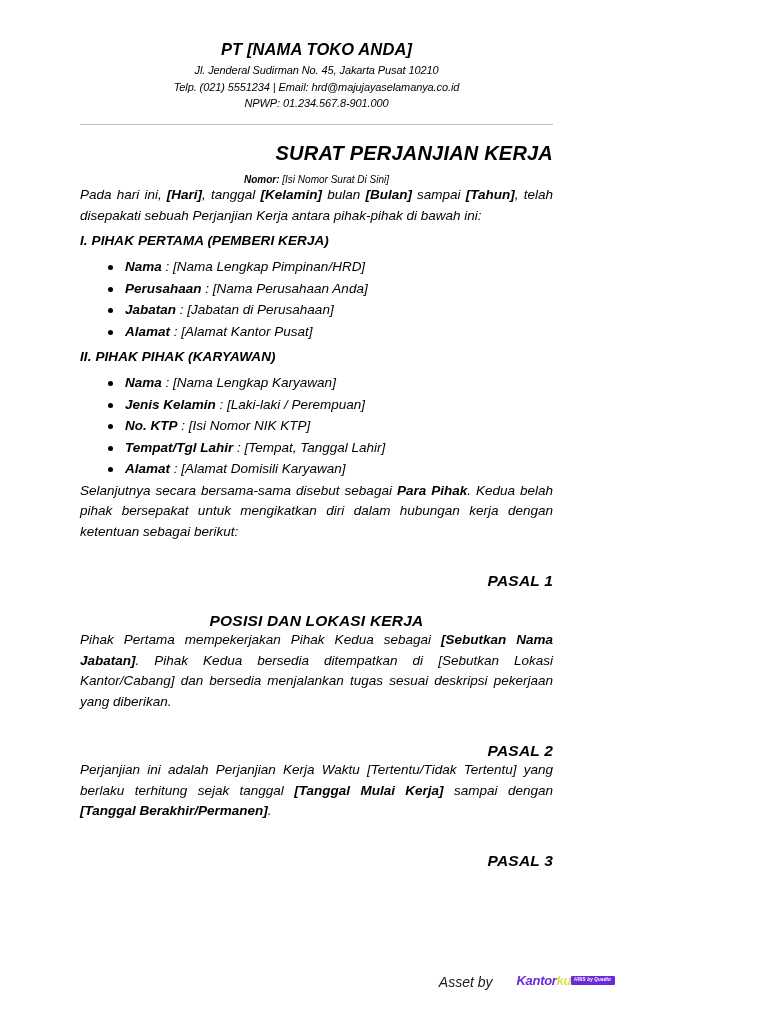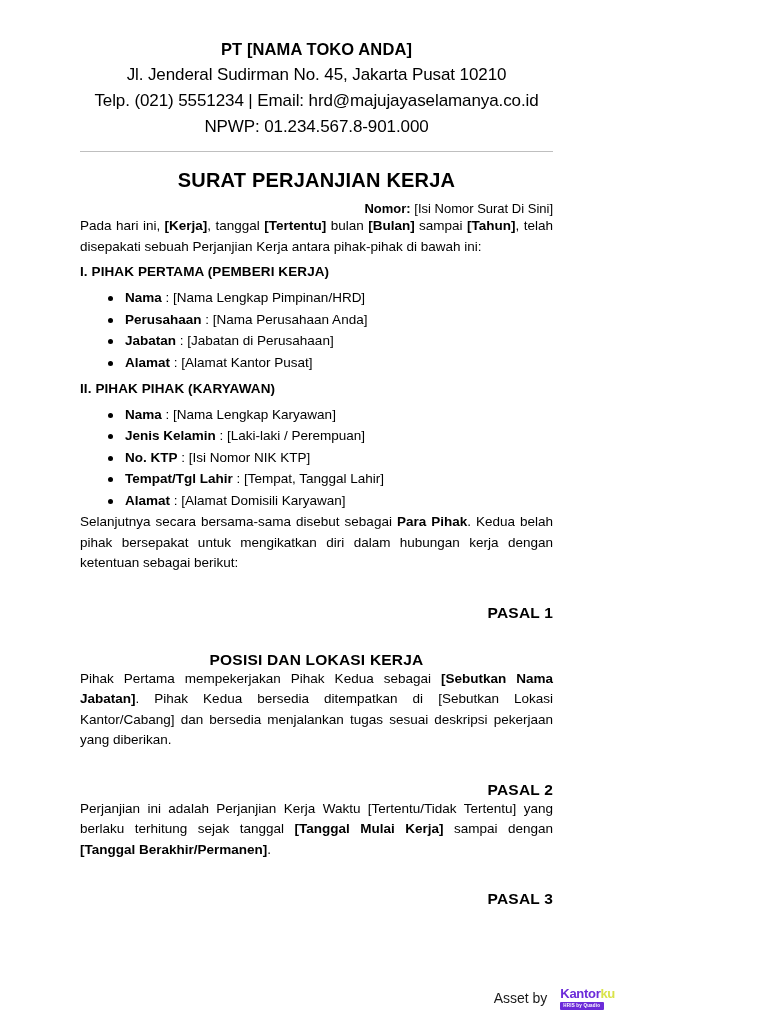--- a/index.html
+++ b/index.html
@@ -16,58 +16,59 @@
     overflow: hidden;
   }
   .page {
     position: absolute;
     left: 0; top: 0;
     width: 633px;
     height: 1024px;
     background: #ffffff;
     box-sizing: border-box;
     padding: 0 80px;
+    font-style: italic;
   }
 
   
   .letterhead {
     padding-top: 38px;
     text-align: center;
   }
   .company-name {
     font-size: 16.5px;
     font-weight: bold;
     line-height: 1.45;
     letter-spacing: .1px;
   }
   .company-line {
-    font-size: 17px;
+    font-size: 11px;
     font-weight: normal;
     line-height: 1.52;
     letter-spacing: -.1px;
   }
 
   .divider {
     margin-top: 12px;
     height: 1px;
     background: #bfbfbf;
     width: 100%;
   }
 
   
   .doc-title {
+    text-align: right;
+    font-size: 20px;
+    font-weight: bold;
+    letter-spacing: .2px;
+    margin-top: 17px;
+  }
+  .doc-number {
     text-align: center;
-    font-size: 20px;
-    font-weight: bold;
-    letter-spacing: .2px;
-    margin-top: 17px;
-  }
-  .doc-number {
-    text-align: right;
-    font-size: 13px;
+    font-size: 10px;
     margin-top: 9px;
   }
   .doc-number b { font-weight: bold; }
 
   
   p.body-text {
     font-size: 13.5px;
     line-height: 1.52;
     text-align: justify;
     margin: 0;
@@ -111,41 +112,39 @@
     text-align: right;
     font-size: 15.5px;
     font-weight: bold;
     margin-top: 30px;
     letter-spacing: .2px;
   }
   .pasal-title {
     text-align: center;
     font-size: 15.5px;
     font-weight: bold;
-    margin-top: 29px;
+    margin-top: 22px;
     letter-spacing: .2px;
   }
   .pasal-body { margin-top: 26px; }
 
   
   .footer {
     position: absolute;
     right: 18px;
-    bottom: 14px;
+    bottom: 34px;
     display: flex;
-    align-items: center;
-    gap: 13px;
+    gap: 24px;
   }
   .asset-by {
     font-size: 14px;
     color: #1a1a1a;
   }
   .logo {
     display: flex;
-    flex-direction: column;
     align-items: flex-start;
     line-height: 1;
   }
   .logo-word {
     font-size: 13px;
     font-weight: bold;
     letter-spacing: -.3px;
   }
   .logo-word .k1 { color: #6c2bd9; }
   .logo-word .k2 { color: #d9e34a; }
@@ -173,21 +172,21 @@
     <div class="company-line">NPWP: 01.234.567.8-901.000</div>
   </div>
 
   <div class="divider"></div>
 
   <div class="doc-title">SURAT PERJANJIAN KERJA</div>
   <div class="doc-number">
     <b>Nomor:</b><span> </span><span>[Isi Nomor Surat Di Sini]</span>
   </div>
 
-  <p class="body-text intro"><span>Pada hari ini, </span><b>[Kerja]</b><span>, tanggal </span><b>[Tertentu]</b><span> bulan </span><b>[Bulan]</b><span> sampai </span><b>[Tahun]</b><span>, telah disepakati sebuah Perjanjian Kerja antara pihak-pihak di bawah ini:</span></p>
+  <p class="body-text intro"><span>Pada hari ini, </span><b>[Hari]</b><span>, tanggal </span><b>[Kelamin]</b><span> bulan </span><b>[Bulan]</b><span> sampai </span><b>[Tahun]</b><span>, telah disepakati sebuah Perjanjian Kerja antara pihak-pihak di bawah ini:</span></p>
 
   <div class="section-heading">I. PIHAK PERTAMA (PEMBERI KERJA)</div>
   <ul class="party-list">
     <li><span class="lbl">Nama</span><span> : [Nama Lengkap Pimpinan/HRD]</span></li>
     <li><span class="lbl">Perusahaan</span><span> : [Nama Perusahaan Anda]</span></li>
     <li><span class="lbl">Jabatan</span><span> : [Jabatan di Perusahaan]</span></li>
     <li><span class="lbl">Alamat</span><span> : [Alamat Kantor Pusat]</span></li>
   </ul>
 
   <div class="section-heading">II. PIHAK PIHAK (KARYAWAN)</div>

